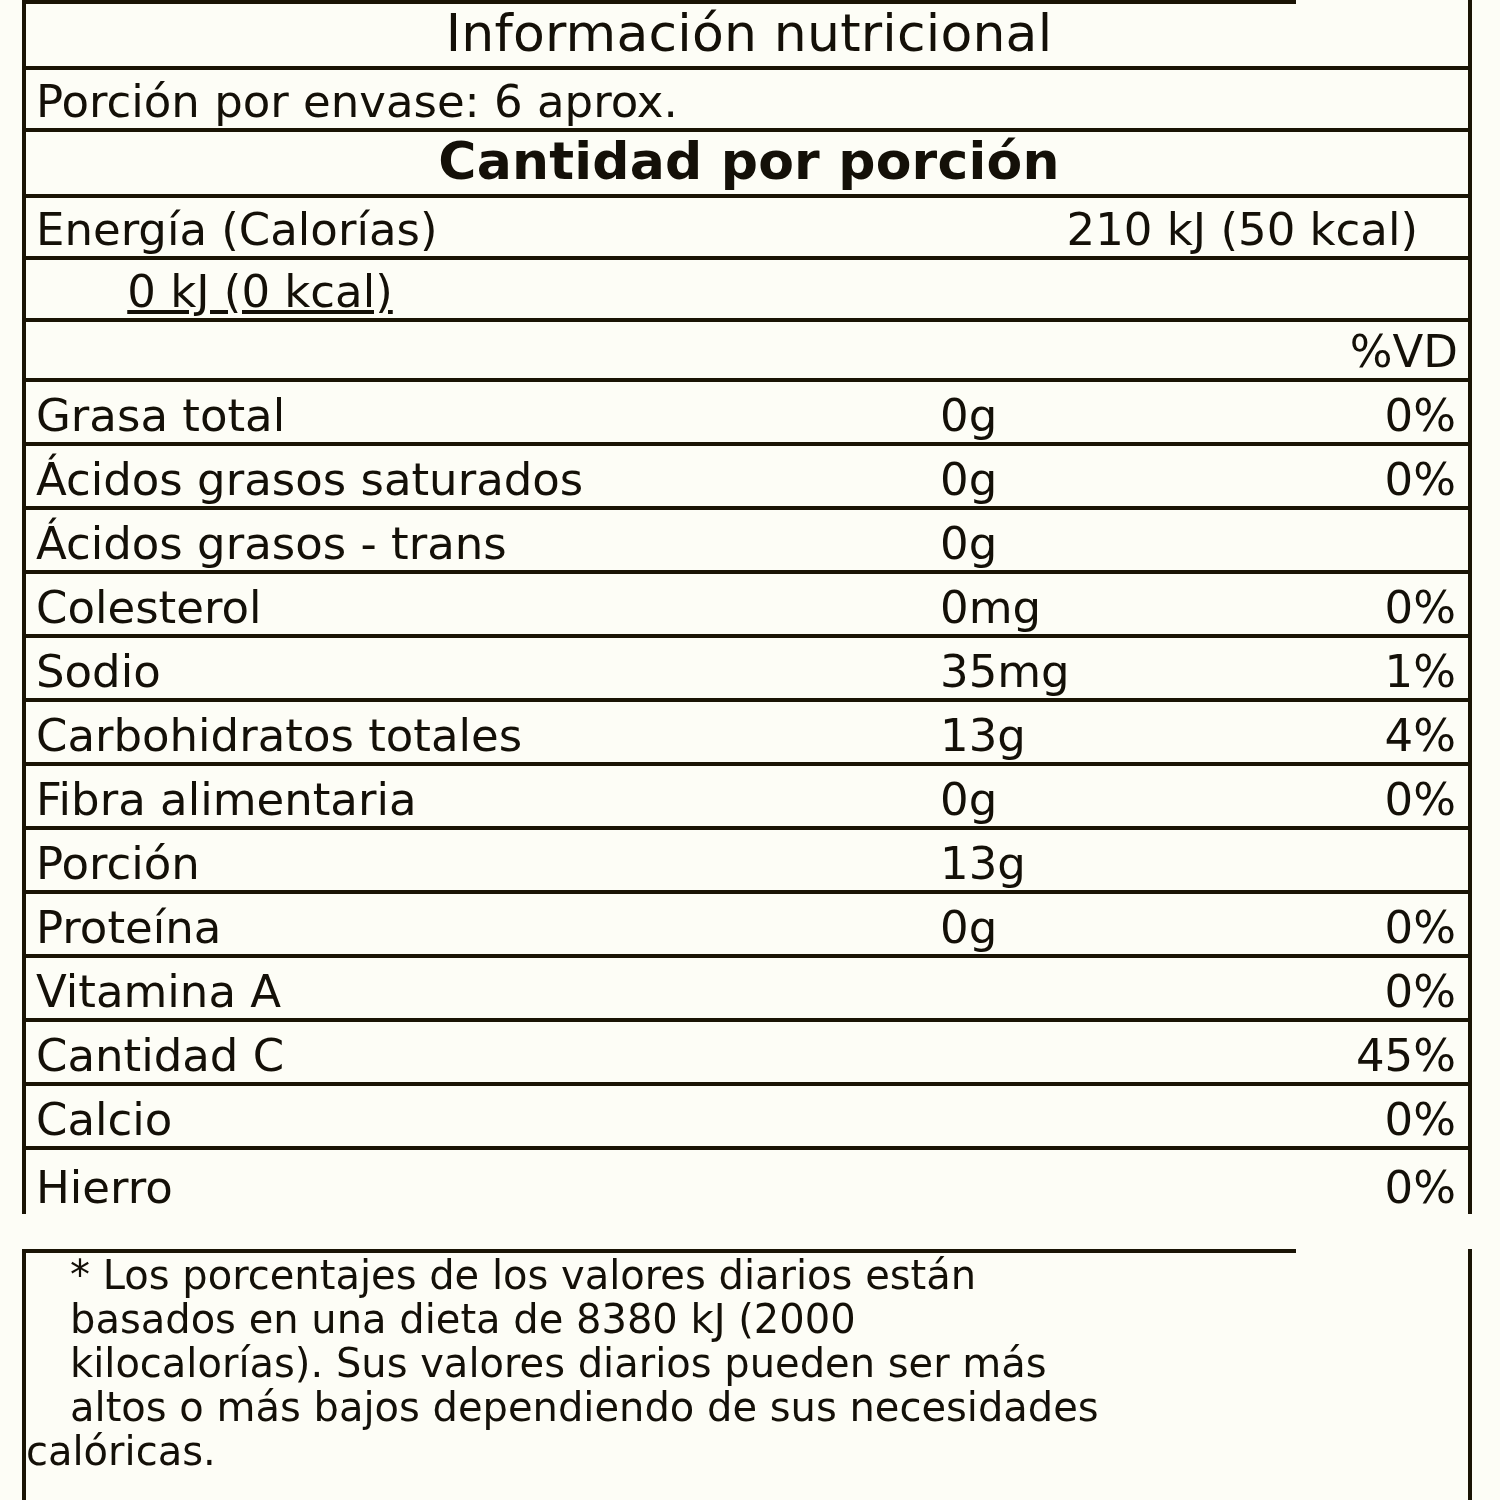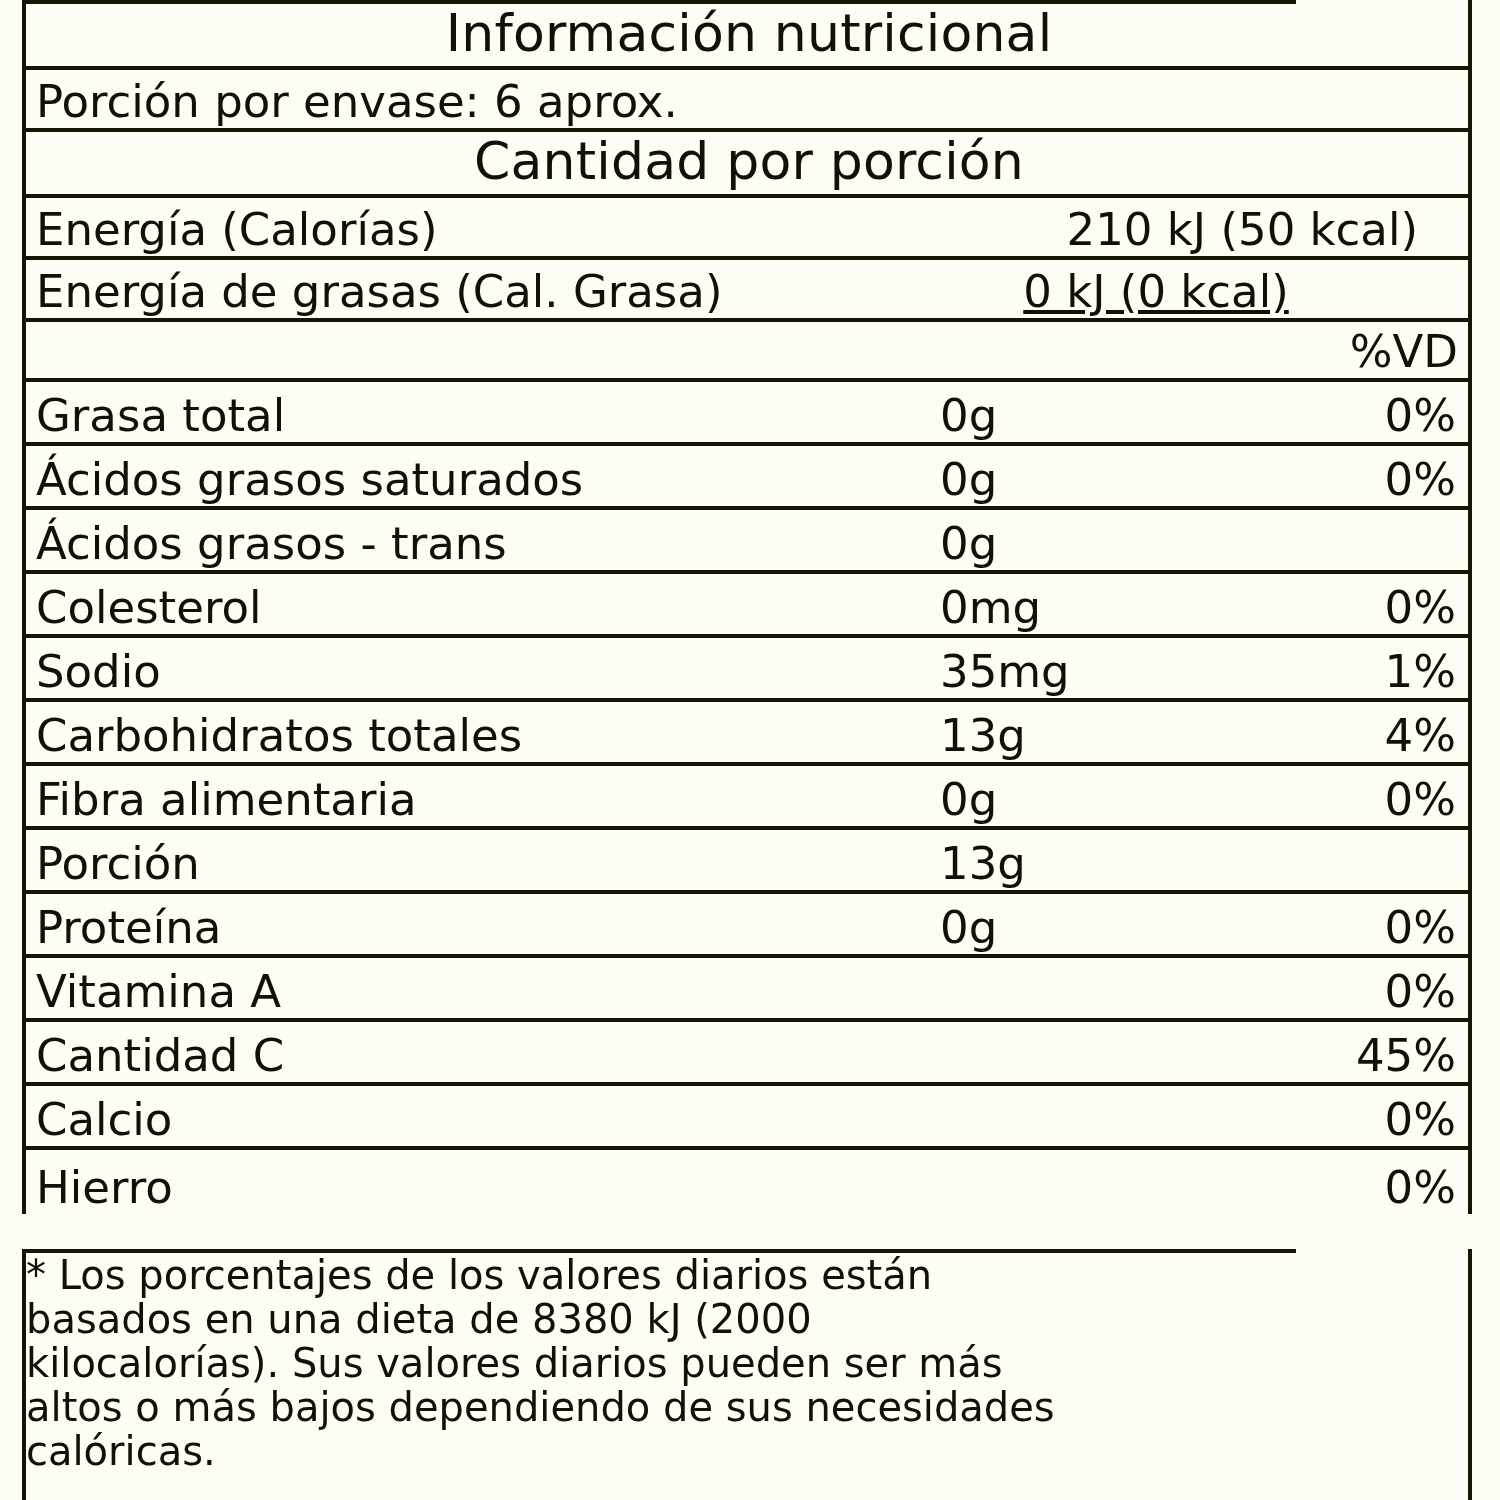--- a/index.html
+++ b/index.html
@@ -60,21 +60,21 @@
     width: 200px;
     text-align: right;
     box-sizing: border-box;
     padding-right: 6px;
   }
 
   .h60 { height: 62px; }
   .h64 { height: 64px; }
 
   .top-head { height: 70px; }
-  .qty-head { height: 66px; }
+  .qty-head { height: 66px; font-weight: bold; }
 
   .energy .c-val {
     width: 530px;
     text-align: right;
     padding-right: 44px;
   }
   .energy2 .c-val {
     width: 530px;
     text-align: center;
     padding-right: 90px;
@@ -92,20 +92,21 @@
     font-size: 40px;
     line-height: 1.10;
     text-align: justify;
     text-align-last: left;
     padding-right: 6px;
   }
   .footnote p { margin: 0; }
   .fn-line {
     display: block;
     text-align: justify;
+    margin-left: 44px;
   }
   .top-border {
     position: absolute;
     left: 22px;
     right: 28px;
     top: 1249px;
     height: 0;
     border-top: 4px solid #1a1405;
   }
   .frame-left {
@@ -154,21 +155,20 @@
     <div class="row qty-head">
       <span class="center-head" style="width:100%">Cantidad por porción</span>
     </div>
 
     <div class="row h60 energy">
       <span class="c-name nm">Energía (Calorías)</span>
       <span class="c-val nm">210 kJ (50 kcal)</span>
     </div>
 
     <div class="row h60 energy2">
-      <span class="c-name nm">Energía de grasas (Cal. Grasa)</span>
       <span class="c-val nm">0 kJ (0 kcal)</span>
     </div>
 
     <div class="row vd-head">
       <span class="c-name nm"></span>
       <span class="c-val nm"></span>
       <span class="c-dv nm">%VD</span>
     </div>
 
     <div class="row h64">

